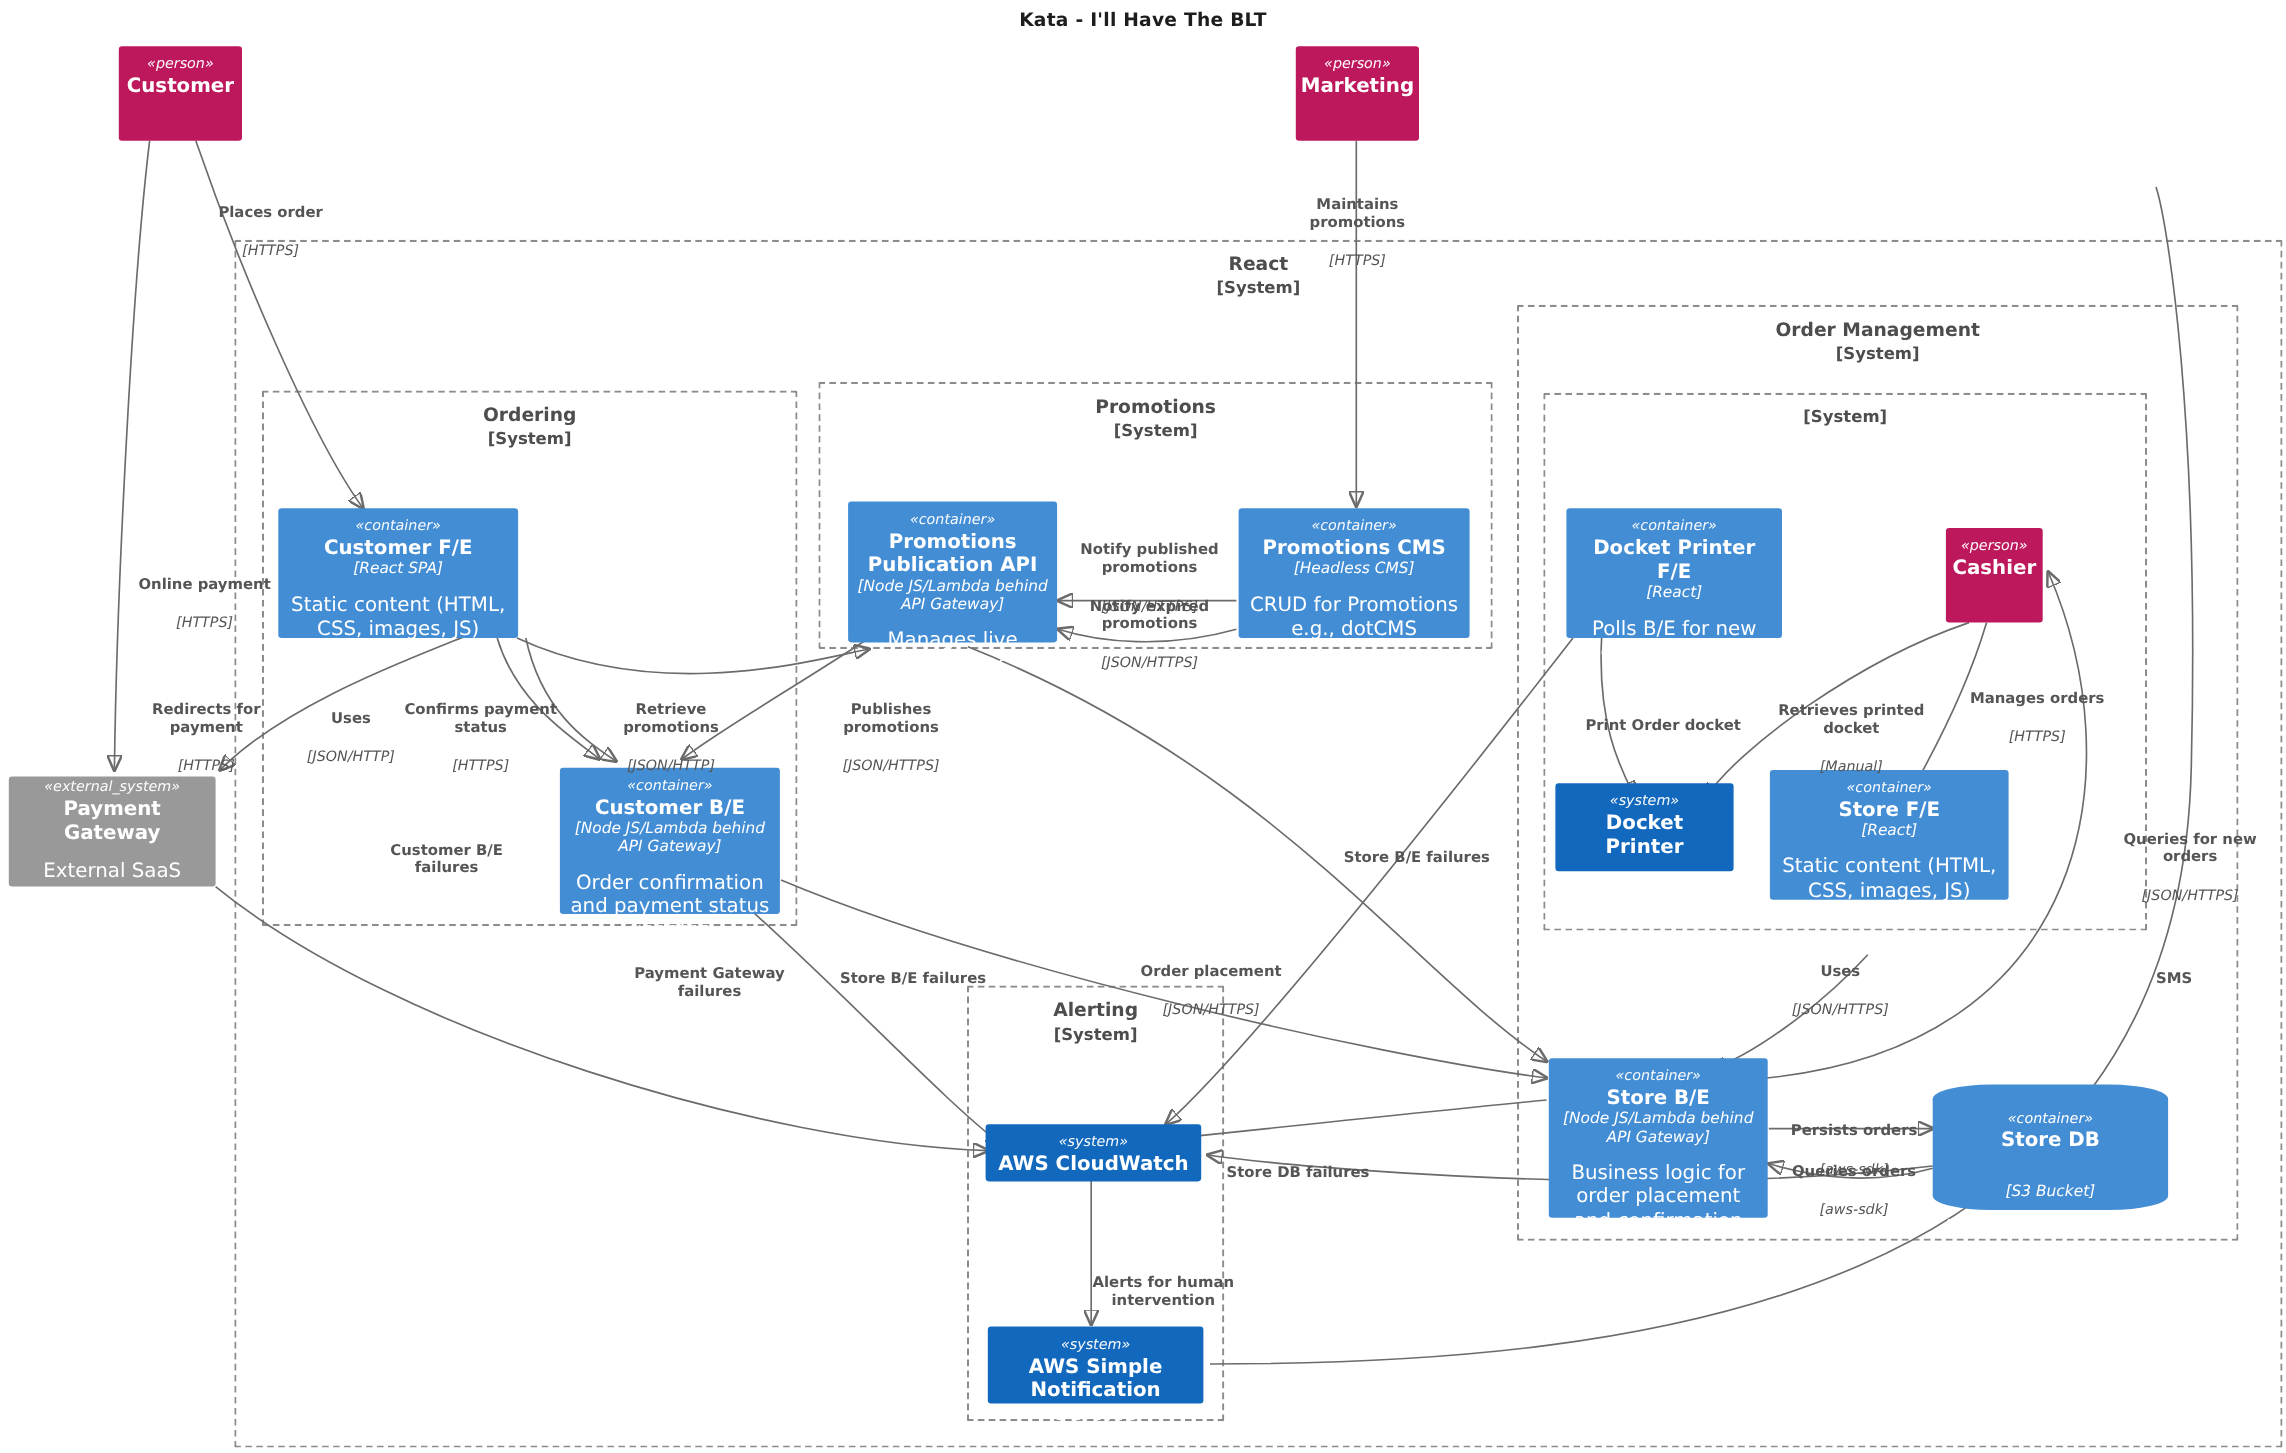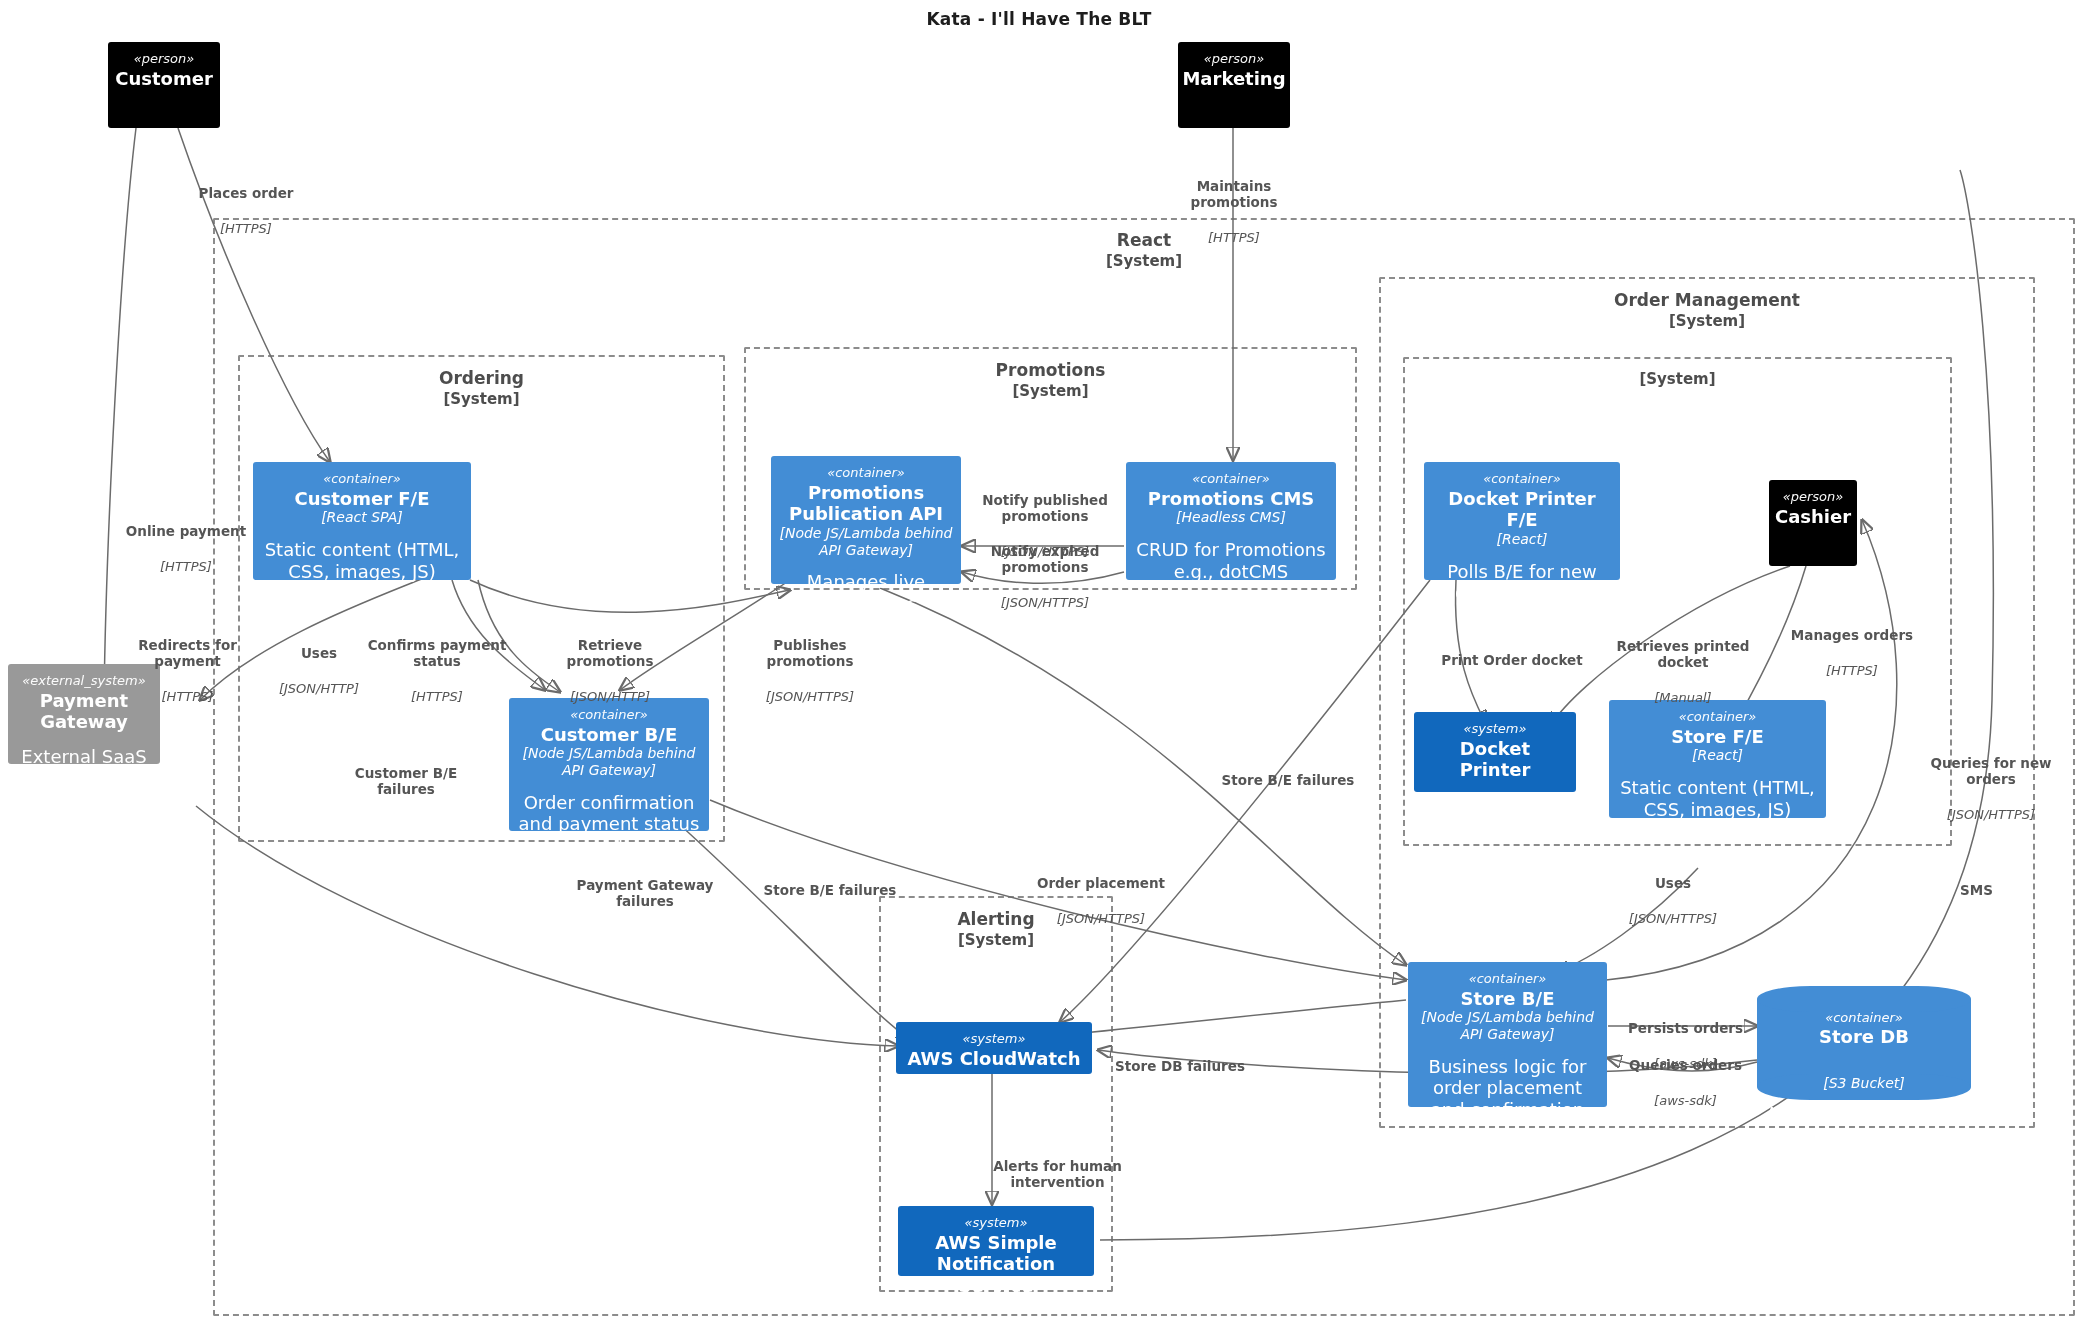--- a/index.html
+++ b/index.html
@@ -17,21 +17,21 @@
   .bnd-label .bt{display:block;font-size:15px;font-weight:bold;}
 
   
   .node{position:absolute;box-sizing:border-box;display:flex;flex-direction:column;
         align-items:center;justify-content:flex-start;color:#ffffff;text-align:center;
         padding:9px 8px 10px;border-radius:3px;line-height:1.2;}
   .node .stereo{font-size:13px;font-style:italic;font-weight:normal;opacity:.97;}
   .node .nm{font-size:18px;font-weight:bold;margin-top:1px;}
   .node .tech{font-size:14px;font-style:italic;margin-top:0px;}
   .node .desc{font-size:18px;font-weight:normal;margin-top:13px;}
-  .person{background:#000000;}
+  .person{background:#be185d;}
   .system{background:#1168bd;}
   .container{background:#438dd5;}
   .external{background:#999999;}
 
   
   .db{position:absolute;box-sizing:border-box;}
   .db .cyl-top{position:absolute;left:0;right:0;top:0;height:26px;
        background:#438dd5;border-radius:50%/100%;}
   .db .cyl-body{position:absolute;left:0;right:0;top:13px;bottom:13px;background:#438dd5;}
   .db .cyl-bot{position:absolute;left:0;right:0;bottom:0;height:26px;
@@ -158,21 +158,21 @@
   <div class="node person" style="left:108px;top:42px;width:112px;height:86px;">
     <span class="stereo">«person»</span>
     <span class="nm">Customer</span>
   </div>
 
   <div class="node person" style="left:1178px;top:42px;width:112px;height:86px;">
     <span class="stereo">«person»</span>
     <span class="nm">Marketing</span>
   </div>
 
-  <div class="node external" style="left:8px;top:664px;width:152px;height:100px;">
+  <div class="node external" style="left:8px;top:706px;width:188px;height:100px;justify-content:center;">
     <span class="stereo">«external_system»</span>
     <span class="nm">Payment Gateway</span>
     <span class="desc">External SaaS</span>
   </div>
 
   <div class="node container" style="left:253px;top:462px;width:218px;height:118px;">
     <span class="stereo">«container»</span>
     <span class="nm">Customer F/E</span>
     <span class="tech">[React SPA]</span>
     <span class="desc">Static content (HTML, CSS, images, JS)</span>

